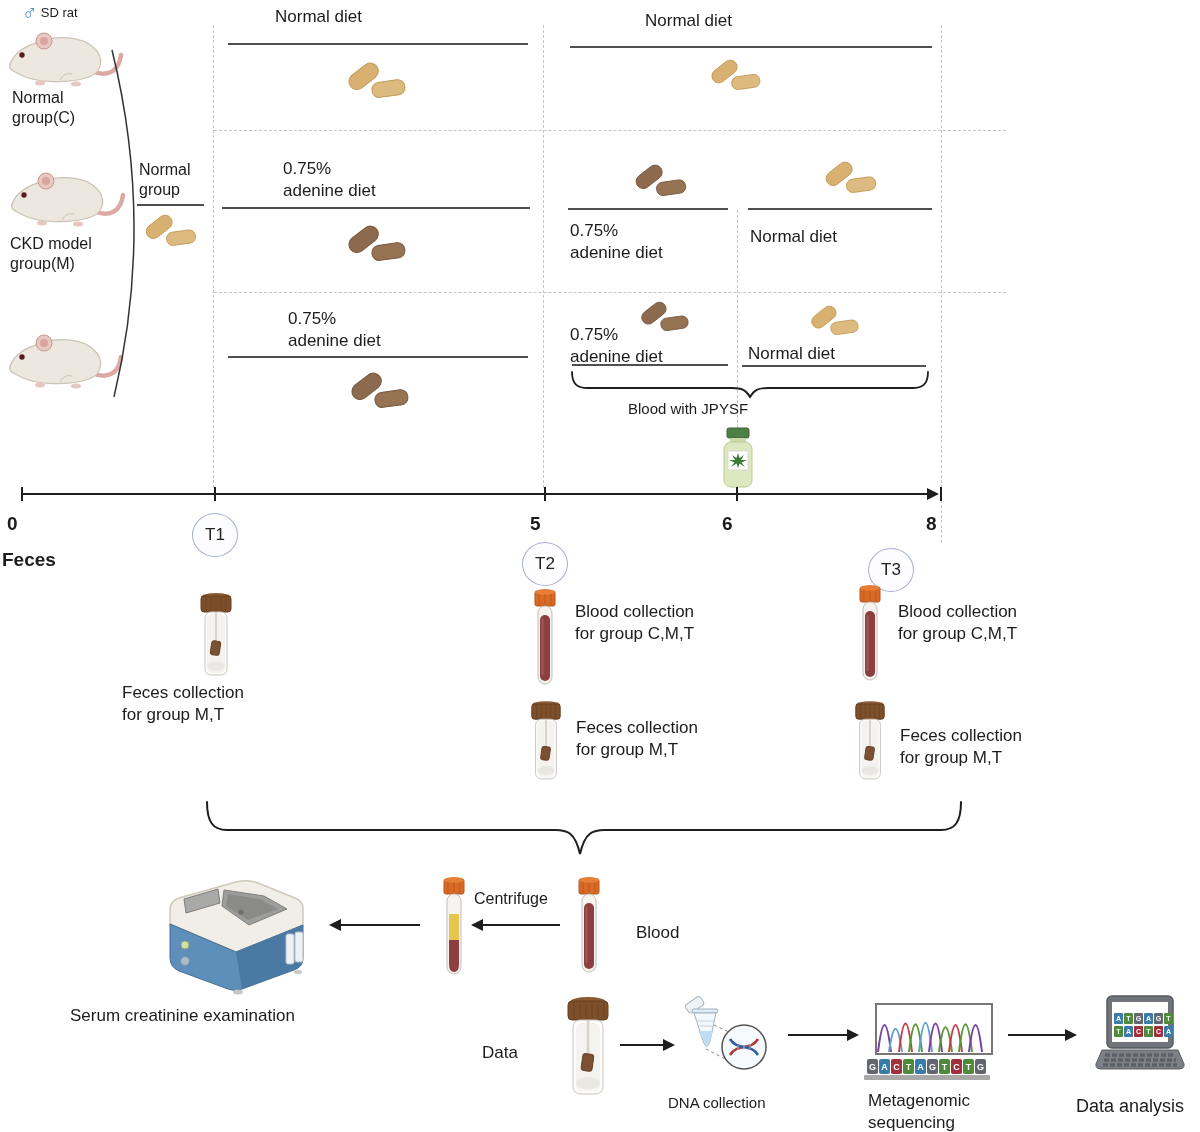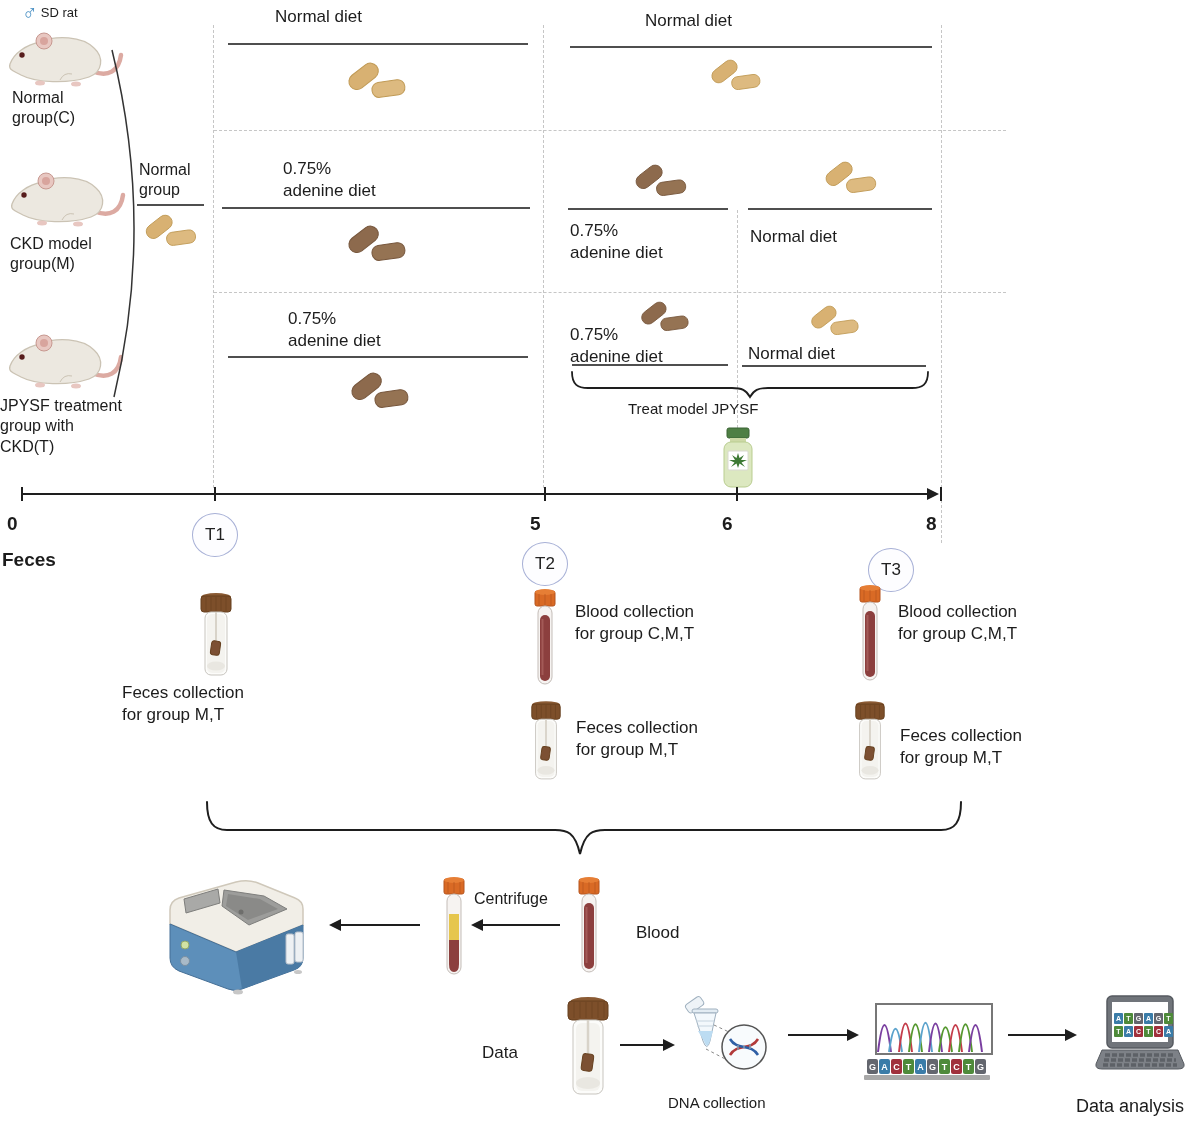--- a/index.html
+++ b/index.html
@@ -104,22 +104,20 @@
 
   <svg class="abs" style="left:6px;top:166px" width="120" height="64" viewBox="0 0 120 64">
       <use href="#rat-shape"></use>
     </svg>
   <div class="abs lbl fs16" style="left:10px;top:234px;width:110px">CKD model
 group(M)</div>
 
   <svg class="abs" style="left:4px;top:328px" width="120" height="64" viewBox="0 0 120 64">
       <use href="#rat-shape"></use>
     </svg>
-  <div class="abs lbl fs16" style="left:0px;top:396px;width:132px">JPYSF treatment
-group with CKD(T)</div>
 
   <svg class="abs" style="left:100px;top:45px" width="60" height="360" viewBox="0 0 60 360">
     <path d="M12,5 Q55,180 14,352" stroke="#333" stroke-width="1.5" fill="none"></path>
   </svg>
 
   <div class="abs lbl fs16" style="left:139px;top:160px;width:66px">Normal
 group</div>
   <div class="abs sline" style="left:137px;top:204px;width:67px"></div>
   <svg class="abs" style="left:140px;top:209px" width="62" height="44" viewBox="0 0 70 50">
       <use href="#pellets-tan"></use>
@@ -180,21 +178,21 @@
 
   <svg class="abs" style="left:806px;top:300px" width="58" height="42" viewBox="0 0 70 50">
       <use href="#pellets-tan"></use>
     </svg>
   <div class="abs lbl fs17" style="left:748px;top:343px;width:178px">Normal diet</div>
   <div class="abs sline" style="left:742px;top:365px;width:184px"></div>
 
   <svg class="abs" style="left:570px;top:370px" width="360" height="30" viewBox="0 0 360 30">
     <path d="M2,2 C2,15 8,18 18,18 L162,18 C172,18 176,20 180,27 C184,20 188,18 198,18 L342,18 C352,18 358,15 358,2" stroke="#1e1e1e" stroke-width="1.8" fill="none" stroke-linecap="round"></path>
   </svg>
-  <div class="abs lbl fs15" style="left:628px;top:399px;width:200px">Treat model JPYSF</div>
+  <div class="abs lbl fs15" style="left:628px;top:399px;width:200px">Blood with JPYSF</div>
   <svg class="abs" style="left:716px;top:427px" width="44" height="62" viewBox="0 0 44 62">
     <rect x="11" y="1" width="22" height="10" rx="2" fill="#4e7f44" stroke="#3b6434"></rect>
     <rect x="14" y="11" width="16" height="4" fill="#cdd9a6"></rect>
     <rect x="8" y="15" width="28" height="45" rx="7" fill="#dce8c0" stroke="#b9cd90"></rect>
     <rect x="12" y="24" width="20" height="19" rx="1" fill="#fff" stroke="#d8d8d0"></rect>
     <path d="M22,26 L23.5,31 L28,28 L25,33 L31,33 L25.5,35.5 L29,40 L23.5,36.5 L22,41 L20.5,36.5 L15,40 L18.5,35.5 L13,33 L19,33 L16,28 L20.5,31 Z" fill="#3e7a35"></path>
   </svg>
 
   <svg class="abs" style="left:10px;top:486px" width="945" height="16" viewBox="0 0 945 16">
     <line x1="12" y1="8" x2="920" y2="8" stroke="#1e1e1e" stroke-width="2"></line>
@@ -282,20 +280,21 @@
     <circle cx="103" cy="44" r="2.5" fill="#6e6e6c"></circle>
     <path d="M32,56 L98,84 L165,57 L165,90 Q165,99 156,102 L104,121 Q97,124 90,121 L41,103 Q32,99 32,90 Z" fill="#5d8fba" stroke="#456f96"></path>
     <path d="M98,84 L165,57 L165,90 Q165,99 156,102 L104,121 Z" fill="#4a7aa4"></path>
     <circle cx="47" cy="77" r="4" fill="#d2e3a4" stroke="#93a969"></circle>
     <circle cx="47" cy="93" r="4.5" fill="#a9bac8" stroke="#7b90a2"></circle>
     <rect x="148" y="66" width="8" height="30" rx="2" fill="#eef1f4" stroke="#b6bfca"></rect>
     <rect x="157" y="64" width="8" height="30" rx="2" fill="#eef1f4" stroke="#b6bfca"></rect>
     <ellipse cx="100" cy="124" rx="5" ry="2.5" fill="#c7c7c7"></ellipse>
     <ellipse cx="160" cy="104" rx="4" ry="2" fill="#c7c7c7"></ellipse>
   </svg>
+  <div class="abs lbl fs17" style="left:70px;top:1005px;width:280px">Serum creatinine examination</div>
 
   <svg class="abs" style="left:566px;top:996px" width="44" height="100" viewBox="0 0 44 100">
     <ellipse cx="22" cy="6" rx="18" ry="5" fill="#8a5a33"></ellipse>
     <rect x="2" y="5" width="40" height="19" rx="4" fill="#7d4f2a" stroke="#66401f"></rect>
     <path d="M8,6 V22 M14,6 V22 M20,6 V22 M26,6 V22 M32,6 V22 M38,6 V22" stroke="#66401f" opacity="0.6"></path>
     <rect x="7" y="24" width="30" height="74" rx="7" fill="#fcfcfa" stroke="#c8c5bf"></rect>
     <rect x="10" y="27" width="24" height="68" rx="6" fill="#f4f3ef"></rect>
     <line x1="22" y1="24" x2="22" y2="62" stroke="#d8d3c9" stroke-width="2.5"></line>
     <g transform="rotate(8 22 66)">
         <rect x="16" y="58" width="11" height="17" rx="3" fill="#7c5033" stroke="#66401f"></rect>
@@ -350,20 +349,22 @@
       <span class="base-tile" style="background: rgb(160, 48, 60);">C</span>
       <span class="base-tile" style="background: rgb(78, 138, 58);">T</span>
       <span class="base-tile" style="background: rgb(58, 124, 168);">A</span>
       <span class="base-tile" style="background: rgb(99, 102, 110);">G</span>
       <span class="base-tile" style="background: rgb(78, 138, 58);">T</span>
       <span class="base-tile" style="background: rgb(160, 48, 60);">C</span>
       <span class="base-tile" style="background: rgb(78, 138, 58);">T</span>
       <span class="base-tile" style="background: rgb(99, 102, 110);">G</span>
     </div>
   <div class="abs seq-bar" style="left:864px;top:1075px;width:126px"></div>
+  <div class="abs lbl fs17" style="left:868px;top:1090px;width:128px">Metagenomic
+sequencing</div>
 
   <svg class="abs" style="left:1006px;top:1028px" width="72" height="14" viewBox="0 0 72 14">
     <line x1="2" y1="7" x2="60" y2="7" stroke="#1e1e1e" stroke-width="2"></line>
     <polygon points="59,1 59,13 71,7" fill="#1e1e1e"></polygon>
   </svg>
 
   <svg class="abs" style="left:1095px;top:994px" width="90" height="80" viewBox="0 0 90 80">
     <rect x="12" y="2" width="66" height="52" rx="5" fill="#70747a" stroke="#565a60" stroke-width="1.5"></rect>
     <rect x="17" y="8" width="56" height="40" fill="#ffffff"></rect>
     <path d="M7,56 L83,56 L89,70 Q90,75 83,75 L7,75 Q0,75 1,70 Z" fill="#7d8187" stroke="#565a60"></path>

